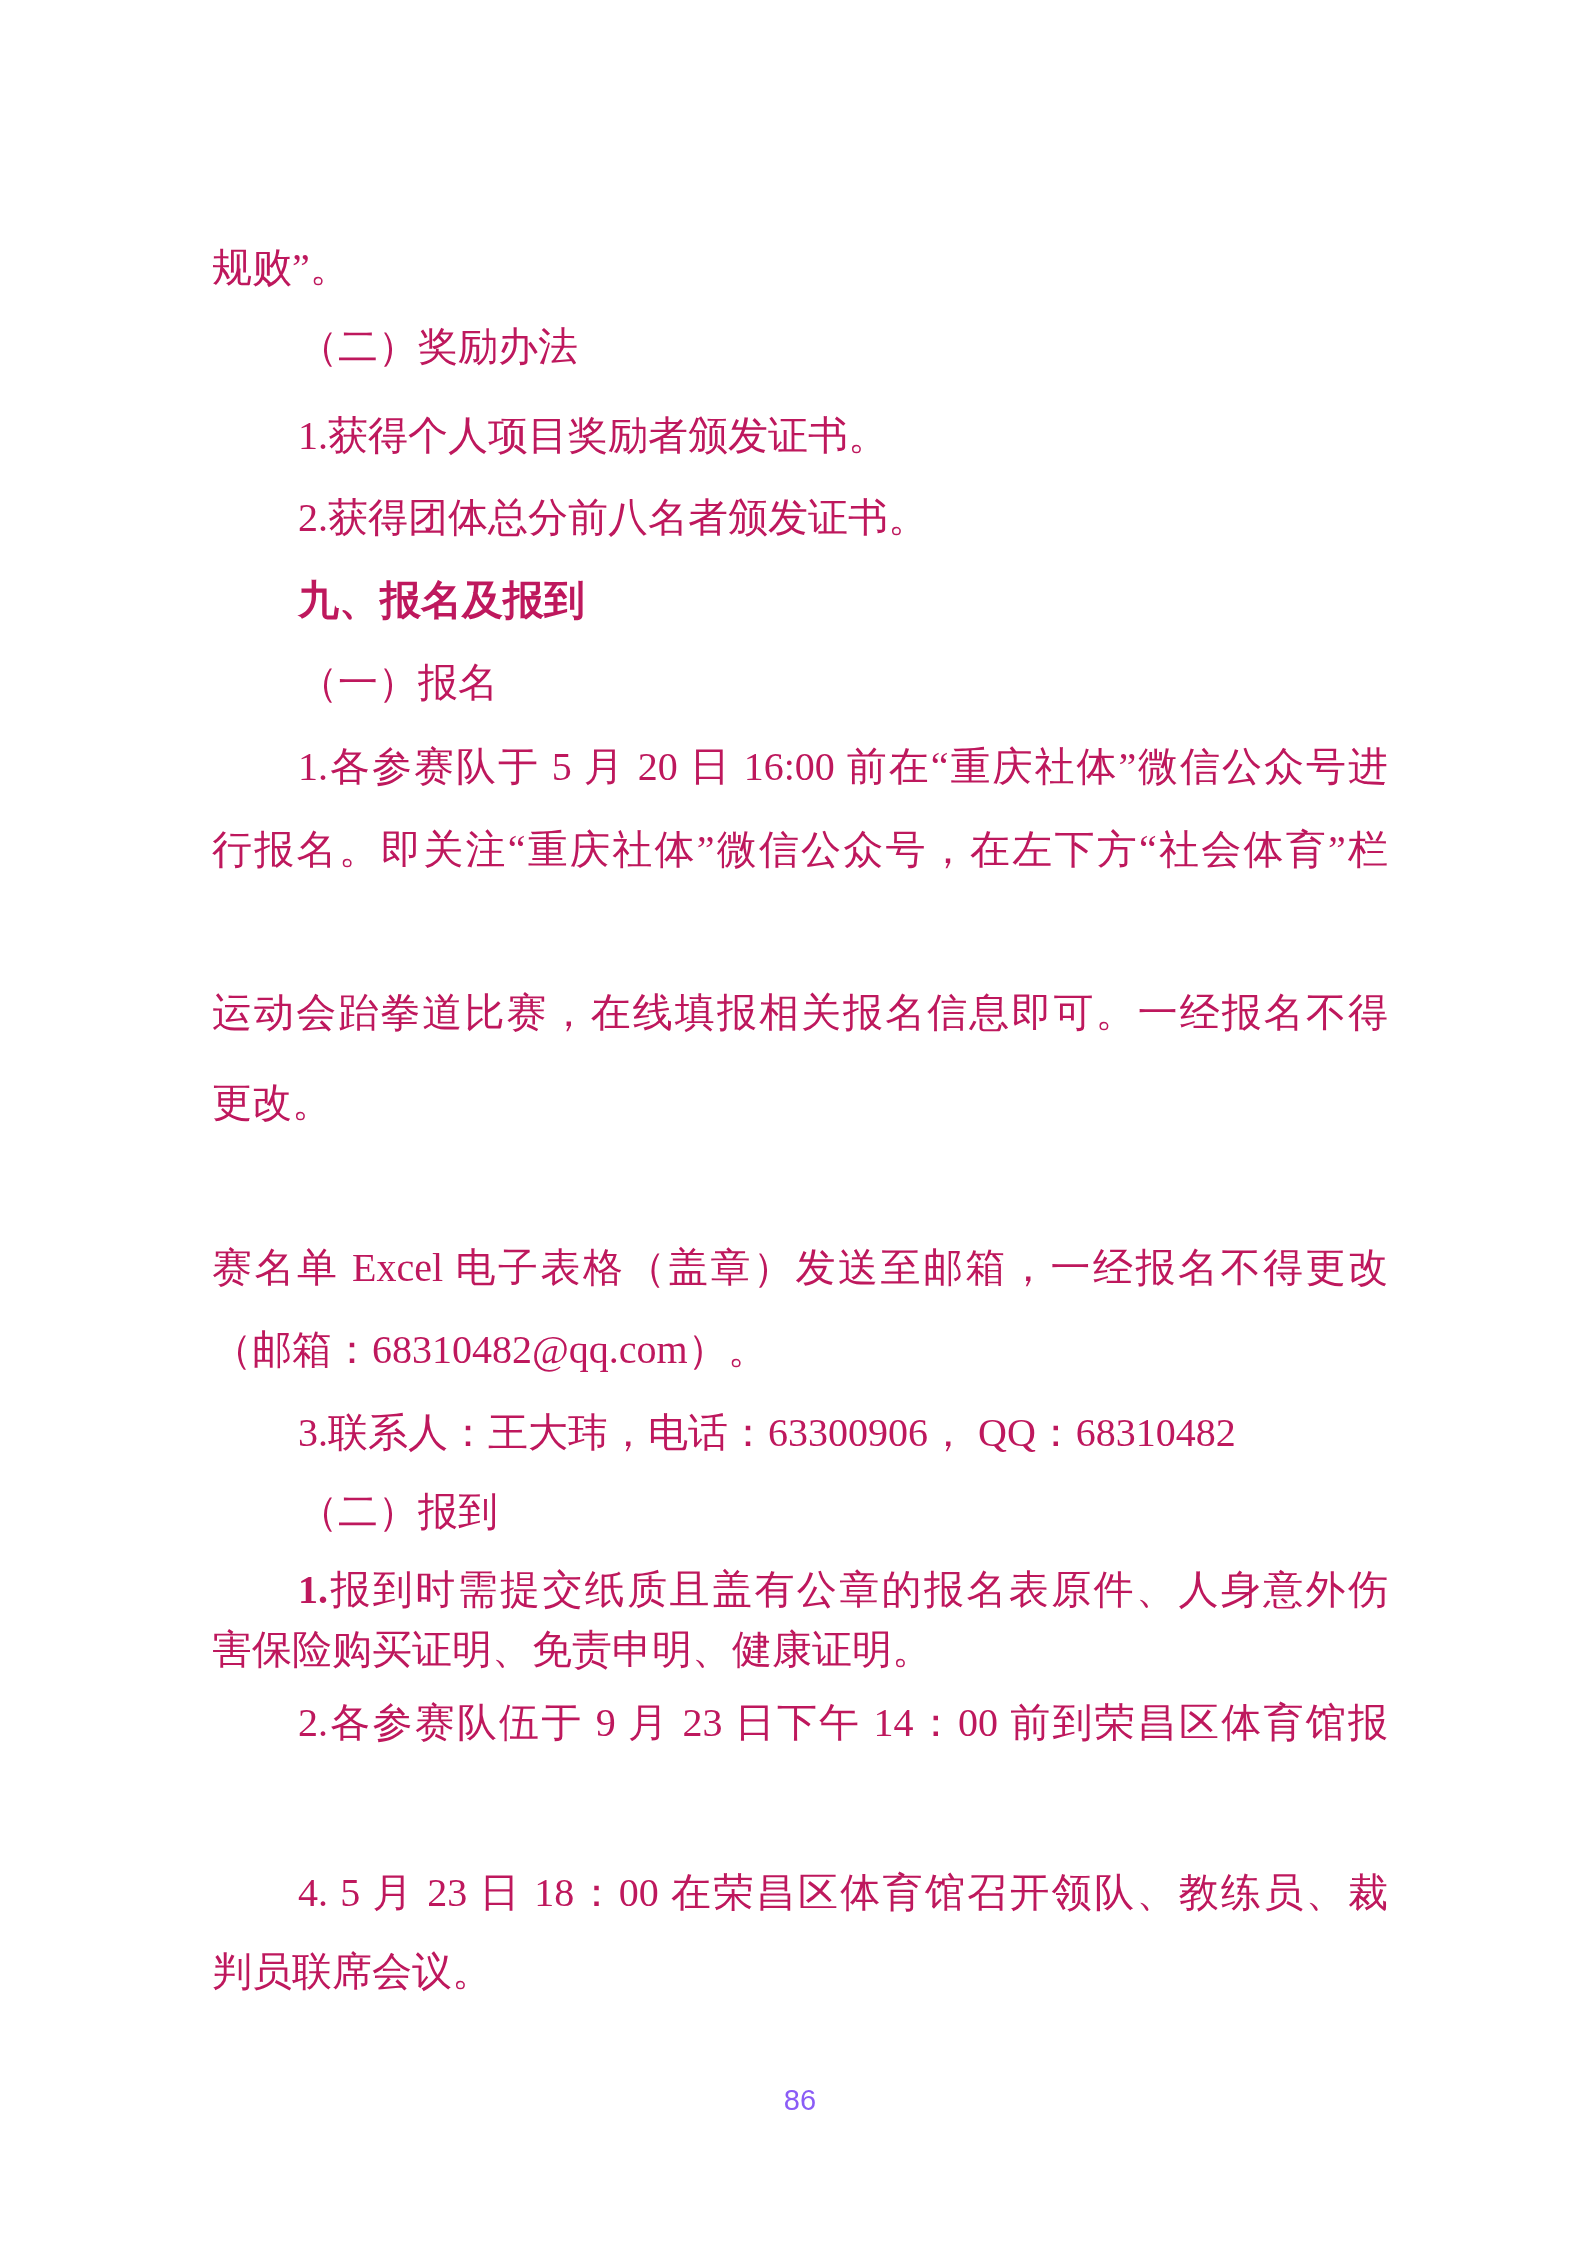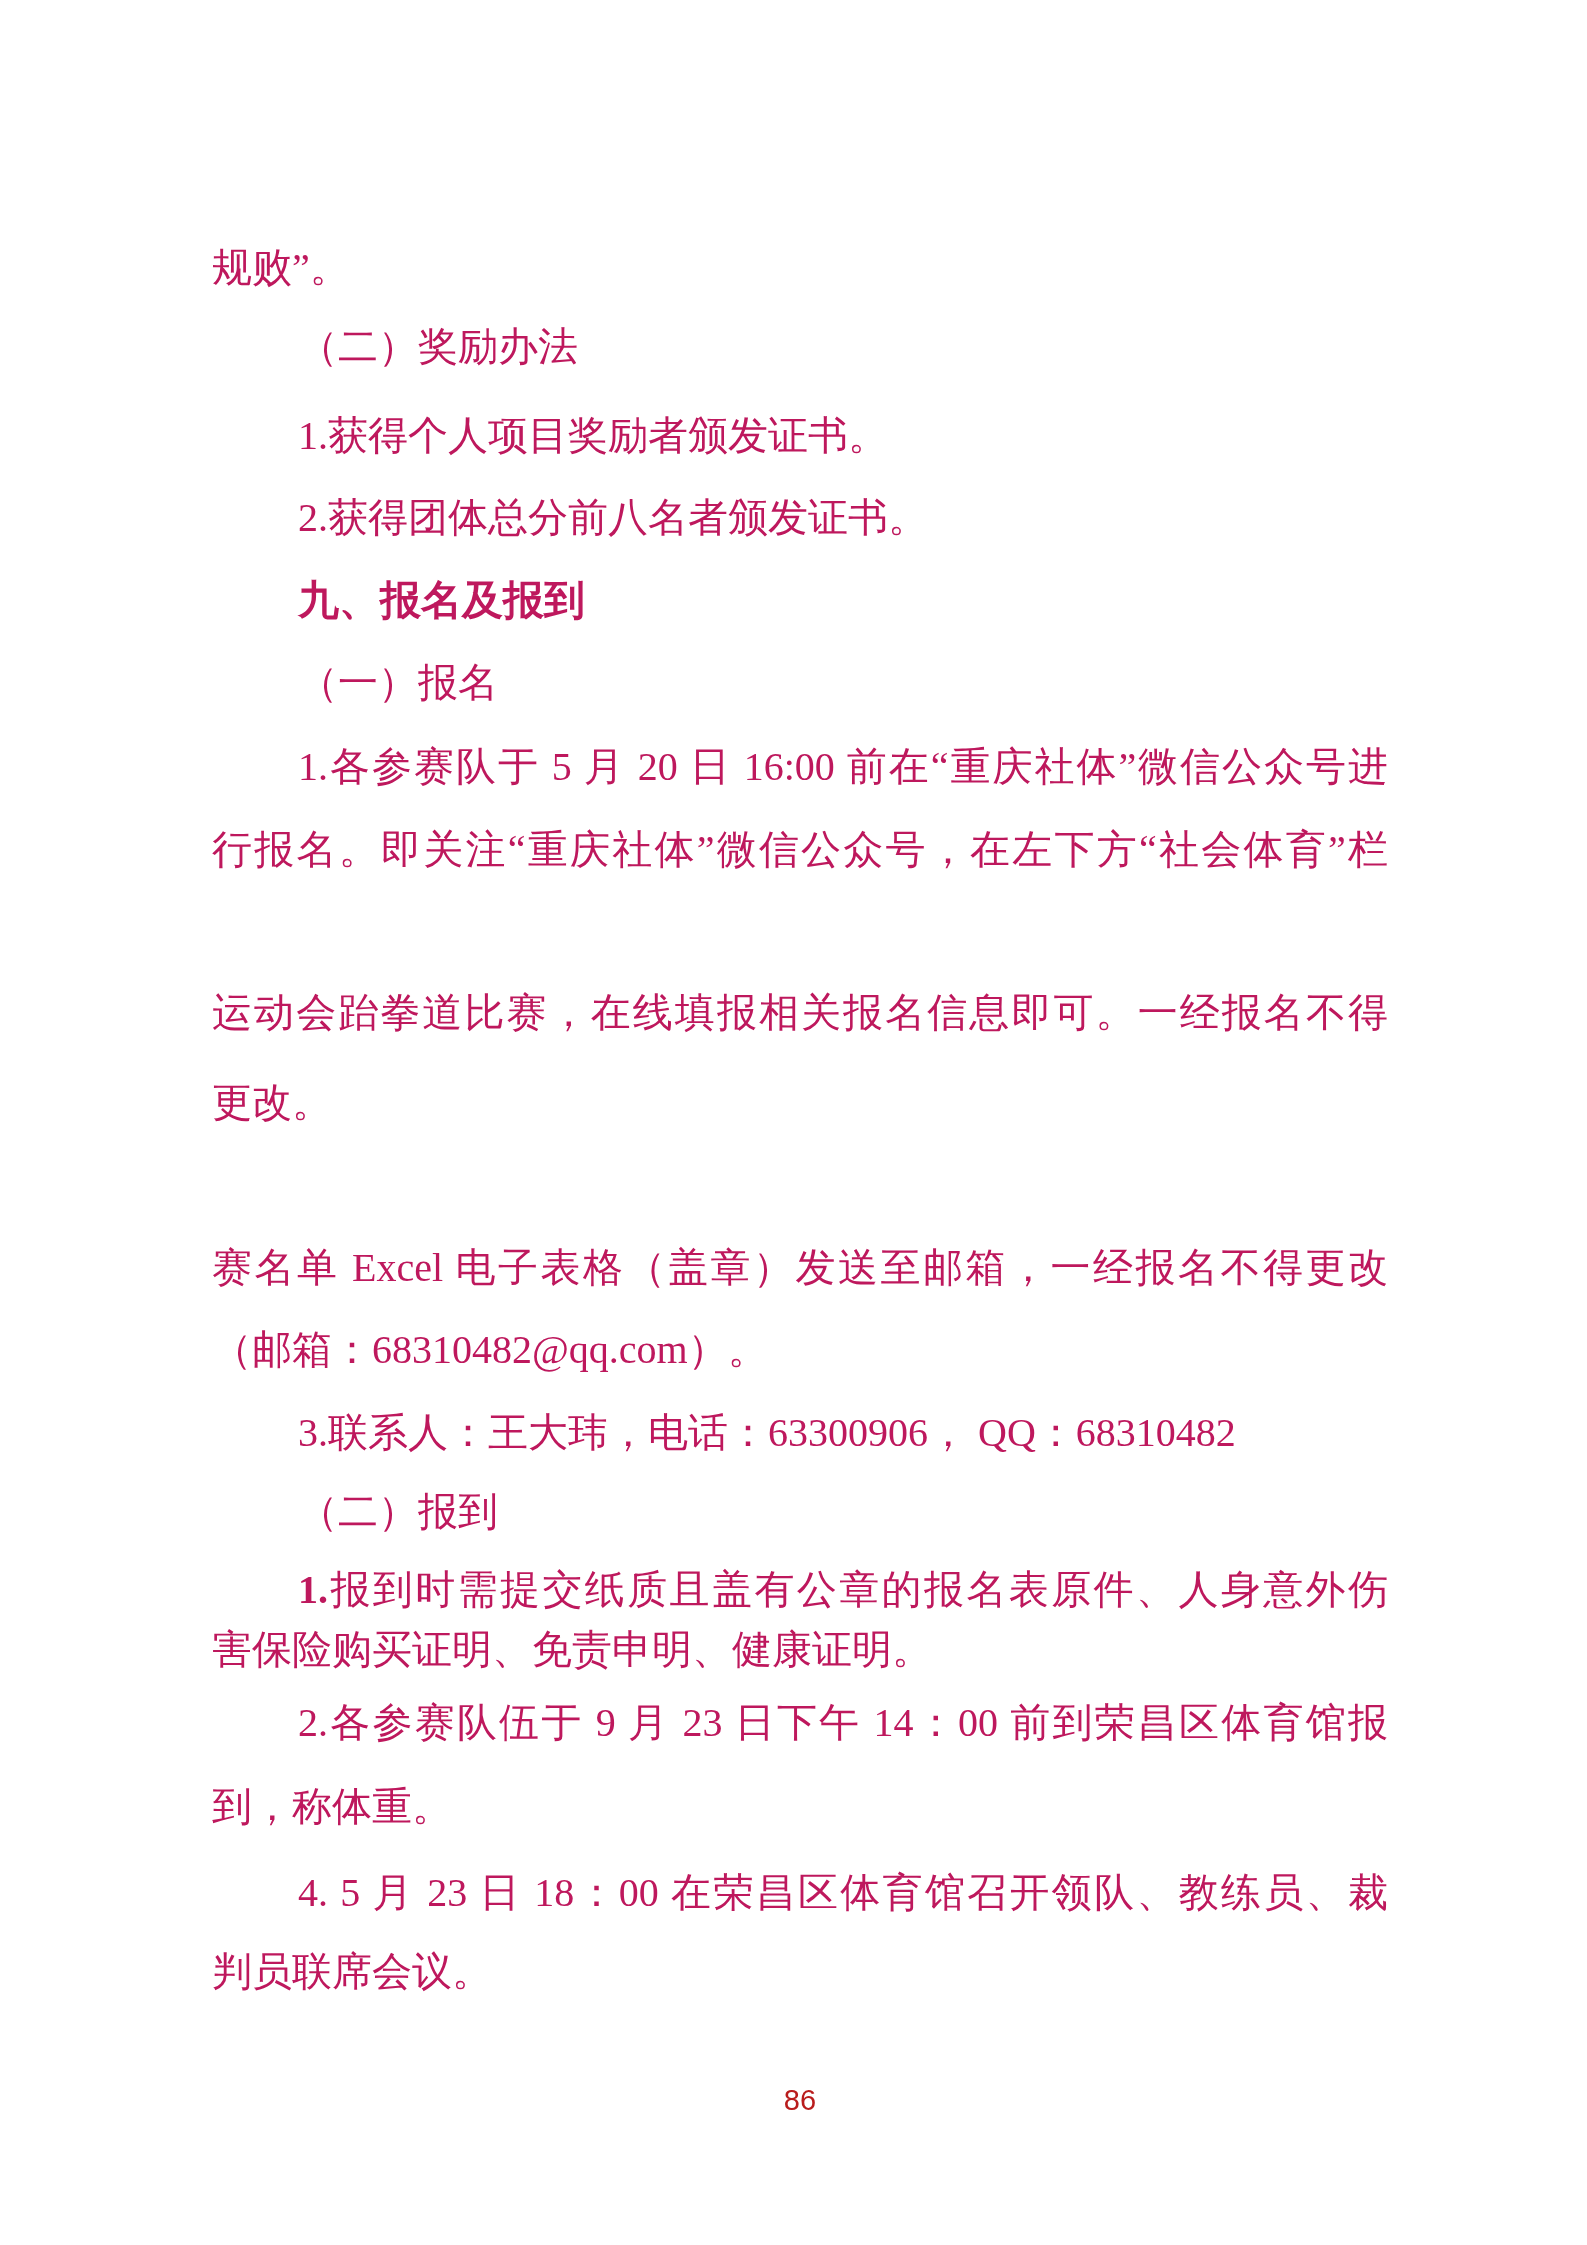--- a/index.html
+++ b/index.html
@@ -47,21 +47,21 @@
   .page-number {
     position: absolute;
     left: 212px;
     width: 1176px;
     top: 2084px;
     height: 32px;
     line-height: 32px;
     text-align: center;
     font-size: 29px;
     font-family: "Liberation Sans", "DejaVu Sans", sans-serif;
-    color: #b91c1c;
+    color: #8b5cf6;
   }
 </style>
 </head>
 <body>
 
 <div class="page">
 
   <div class="line" style="top:226px">规败”。</div>
 
   <div class="line indent" style="top:305px">（二）奖励办法</div>
@@ -93,21 +93,20 @@
   <div class="line indent" style="top:1470px">（二）报到</div>
 
   <div class="line indent full" style="top:1548px">
     <span class="num-bold">1.</span><span>报到时需提交纸质且盖有公章的报名表原件、人身意外伤</span>
   </div>
 
   <div class="line" style="top:1608px">害保险购买证明、免责申明、健康证明。</div>
 
   <div class="line indent full" style="top:1681px">2.各参赛队伍于 9 月 23 日下午 14：00 前到荣昌区体育馆报</div>
 
-  <div class="line" style="top:1765px">到，称体重。</div>
 
   <div class="line indent full" style="top:1851px">4. 5 月 23 日 18：00 在荣昌区体育馆召开领队、教练员、裁</div>
 
   <div class="line" style="top:1930px">判员联席会议。</div>
 
   <div class="page-number">86</div>
 
 </div>
 
 </body></html>

